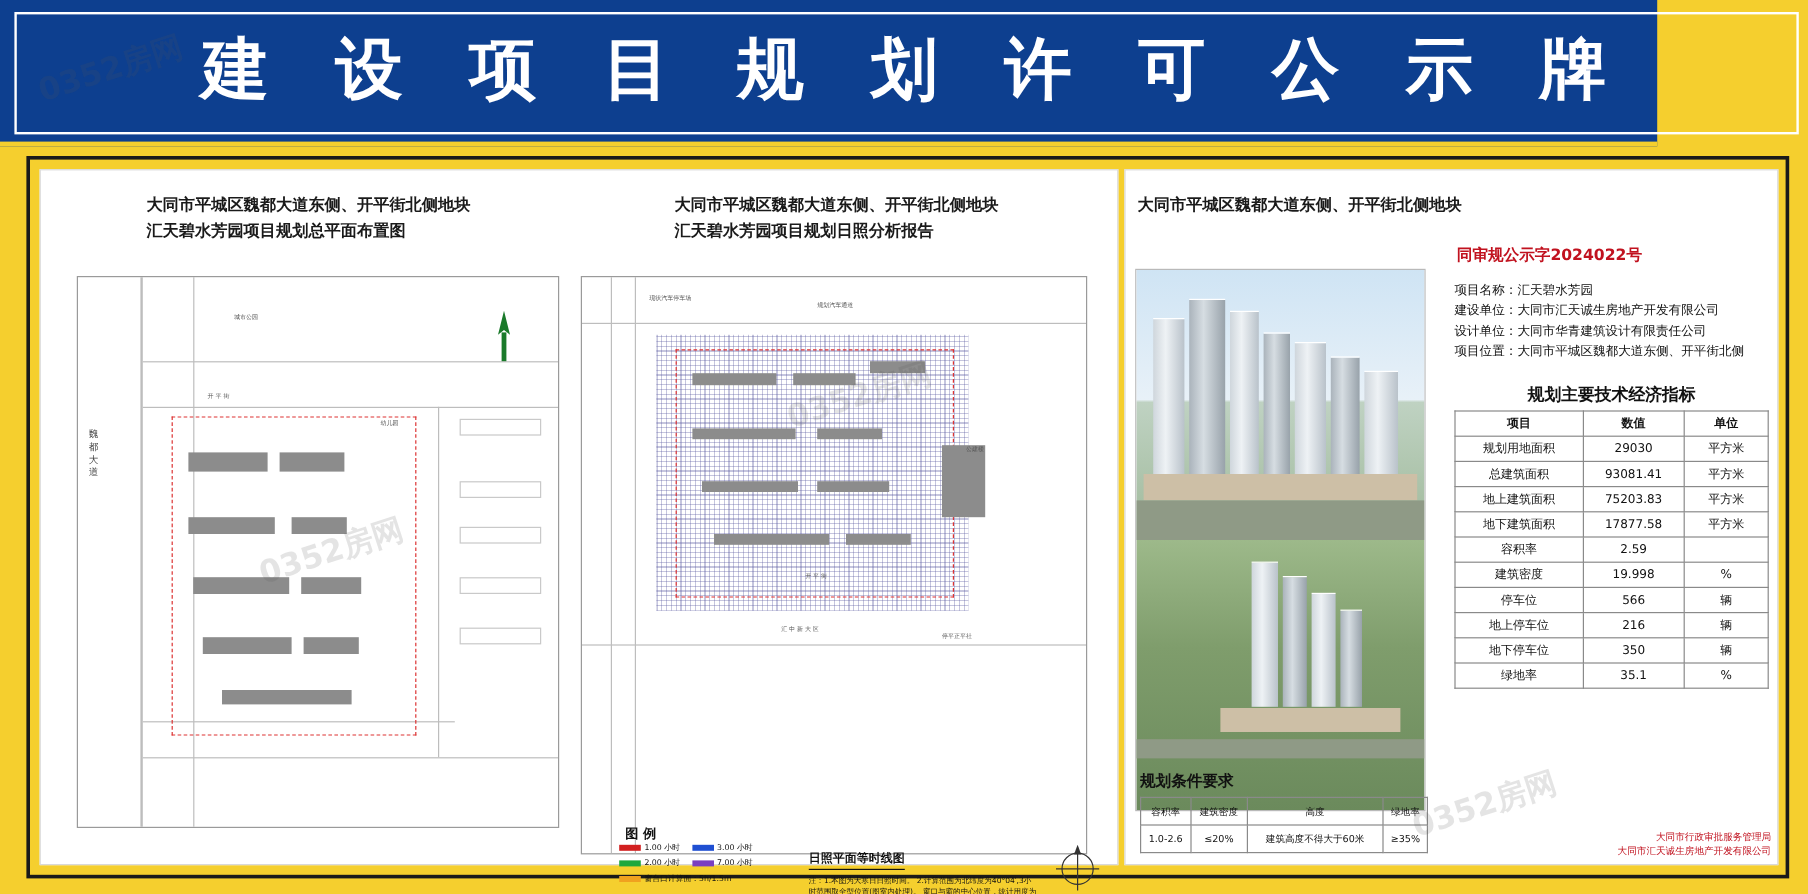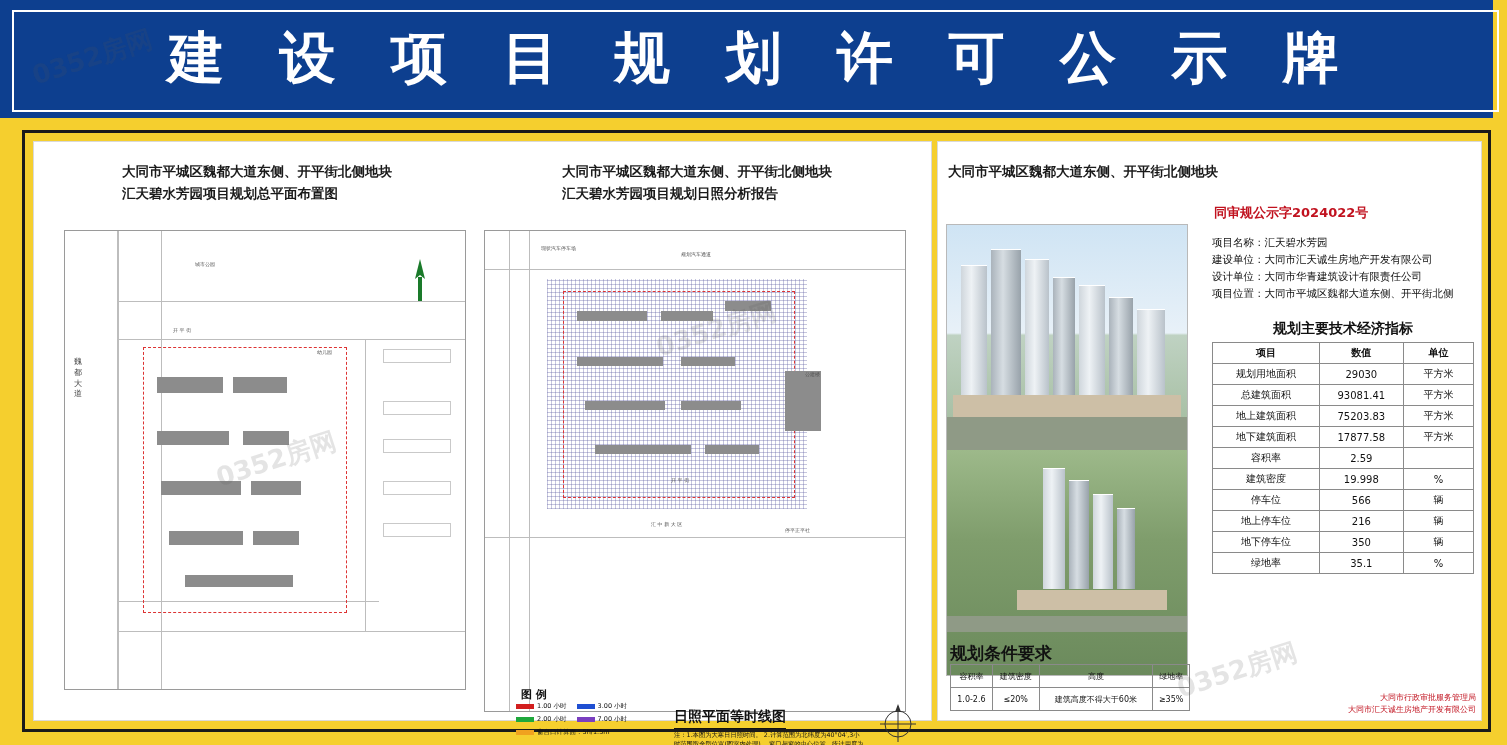--- a/index.html
+++ b/index.html
@@ -1,19 +1,19 @@
 <!DOCTYPE html>
 <html><head>
 <meta charset="utf-8">
 <style>
   html,body{margin:0;padding:0;background:#fff;}
   body{width:1507px;height:745px;font-family:"Liberation Sans","DejaVu Sans",sans-serif;overflow:hidden;}
   .board{position:relative;width:1507px;height:745px;background:#f5cf2e;}
   
-  .header{position:absolute;left:0;top:0;width:1493px;height:118px;background:#0d3f8f;border-bottom:4px solid #f5cf2e;}
+  .header{position:absolute;left:0;top:0;width:1381px;height:118px;background:#0d3f8f;border-bottom:4px solid #f5cf2e;}
   .header .rule-top{position:absolute;left:12px;top:10px;width:1483px;height:98px;border:2px solid #ffffff;}
   .header h1{position:absolute;left:0;top:0;width:1507px;height:118px;margin:0;display:flex;align-items:center;justify-content:center;
     color:#fff;font-size:56px;font-weight:bold;letter-spacing:18px;text-indent:18px;font-family:"DejaVu Sans",sans-serif;}
   
   .inner{position:absolute;left:22px;top:130px;width:1463px;height:596px;border:3px solid #1a1a1a;background:#f5cf2e;}
   .panel-left{position:absolute;left:8px;top:8px;width:897px;height:578px;background:#fff;border:1px solid #d9d9d9;}
   .panel-right{position:absolute;left:912px;top:8px;width:543px;height:578px;background:#fff;border:1px solid #d9d9d9;}
   
   .ttl{position:absolute;color:#1a1a1a;font-size:13.5px;line-height:22px;font-family:"DejaVu Sans",sans-serif;font-weight:600;}
   .t1{left:88px;top:18px;}
@@ -26,30 +26,30 @@
   
   .doc-no{position:absolute;left:1245px;top:62px;color:#c1121f;font-weight:bold;font-size:13px;font-family:"DejaVu Sans",sans-serif;}
   .meta{position:absolute;left:1186px;top:92px;width:290px;font-size:10.5px;line-height:17px;color:#111;font-family:"DejaVu Sans",sans-serif;}
   .idx-title{position:absolute;left:1186px;top:178px;width:290px;text-align:center;font-size:14px;font-weight:bold;color:#111;font-family:"DejaVu Sans",sans-serif;}
   table.idx{position:absolute;left:1186px;top:200px;width:290px;border-collapse:collapse;font-size:10px;font-family:"DejaVu Sans",sans-serif;}
   table.idx td,table.idx th{border:1px solid #8a8a8a;height:20px;text-align:center;color:#111;font-weight:normal;padding:0 2px;}
   table.idx th{background:#fff;font-weight:bold;}
   .note-red{position:absolute;left:1186px;top:462px;width:292px;font-size:9.2px;line-height:14px;color:#c1121f;font-family:"DejaVu Sans",sans-serif;}
   .foot-red{position:absolute;left:1186px;top:556px;width:292px;text-align:right;font-size:8px;line-height:12px;color:#c1121f;font-family:"DejaVu Sans",sans-serif;}
   
-  .cond-title{position:absolute;left:924px;top:500px;font-size:17px;font-weight:bold;color:#111;font-family:"DejaVu Sans",sans-serif;}
+  .cond-title{position:absolute;left:924px;top:500px;font-size:13px;font-weight:bold;color:#111;font-family:"DejaVu Sans",sans-serif;}
   table.cond{position:absolute;left:924px;top:522px;width:240px;border-collapse:collapse;font-size:8px;font-family:"DejaVu Sans",sans-serif;}
   table.cond td,table.cond th{border:1px solid #8a8a8a;height:22px;text-align:center;color:#111;font-weight:normal;padding:0 1px;}
   
   .leg-title{position:absolute;left:487px;top:545px;font-size:11px;font-weight:bold;color:#111;font-family:"DejaVu Sans",sans-serif;}
   .leg-box{position:absolute;left:482px;top:560px;width:150px;height:48px;}
   .leg-row{display:flex;gap:10px;margin-bottom:4px;text-align:center;}
   .leg-item{display:flex;align-items:center;gap:3px;font-size:6.5px;color:#111;font-family:"DejaVu Sans",sans-serif;}
   .swatch{width:18px;height:5px;display:inline-block;}
-  .sun-title{position:absolute;left:640px;top:566px;font-size:14px;font-weight:bold;color:#111;border-bottom:1px solid #111;padding-bottom:2px;font-family:"DejaVu Sans",sans-serif;}
+  .sun-title{position:absolute;left:640px;top:566px;font-size:10px;font-weight:bold;color:#111;border-bottom:1px solid #111;padding-bottom:2px;font-family:"DejaVu Sans",sans-serif;}
   .sun-note{position:absolute;left:640px;top:588px;width:190px;font-size:6.3px;line-height:9px;color:#111;font-family:"DejaVu Sans",sans-serif;}
   
   .compass{position:absolute;left:838px;top:560px;width:52px;height:44px;}
   
   .ph-top{position:absolute;left:0;top:0;width:240px;height:225px;
     background:linear-gradient(#cfe4f4 0%,#e8f1f8 48%,#bfd2c2 49%,#9fb99a 100%);}
   .ph-bot{position:absolute;left:0;top:225px;width:240px;height:225px;
     background:linear-gradient(#9db98a 0%,#7f9d6c 40%,#6b8a5c 100%);}
   .tower{position:absolute;background:linear-gradient(90deg,#cfd6dc,#eef2f5 40%,#b9c2ca);border-top:1px solid #fff;}
   .tower.d{background:linear-gradient(90deg,#aab3bb,#d6dde2 40%,#98a2aa);}

